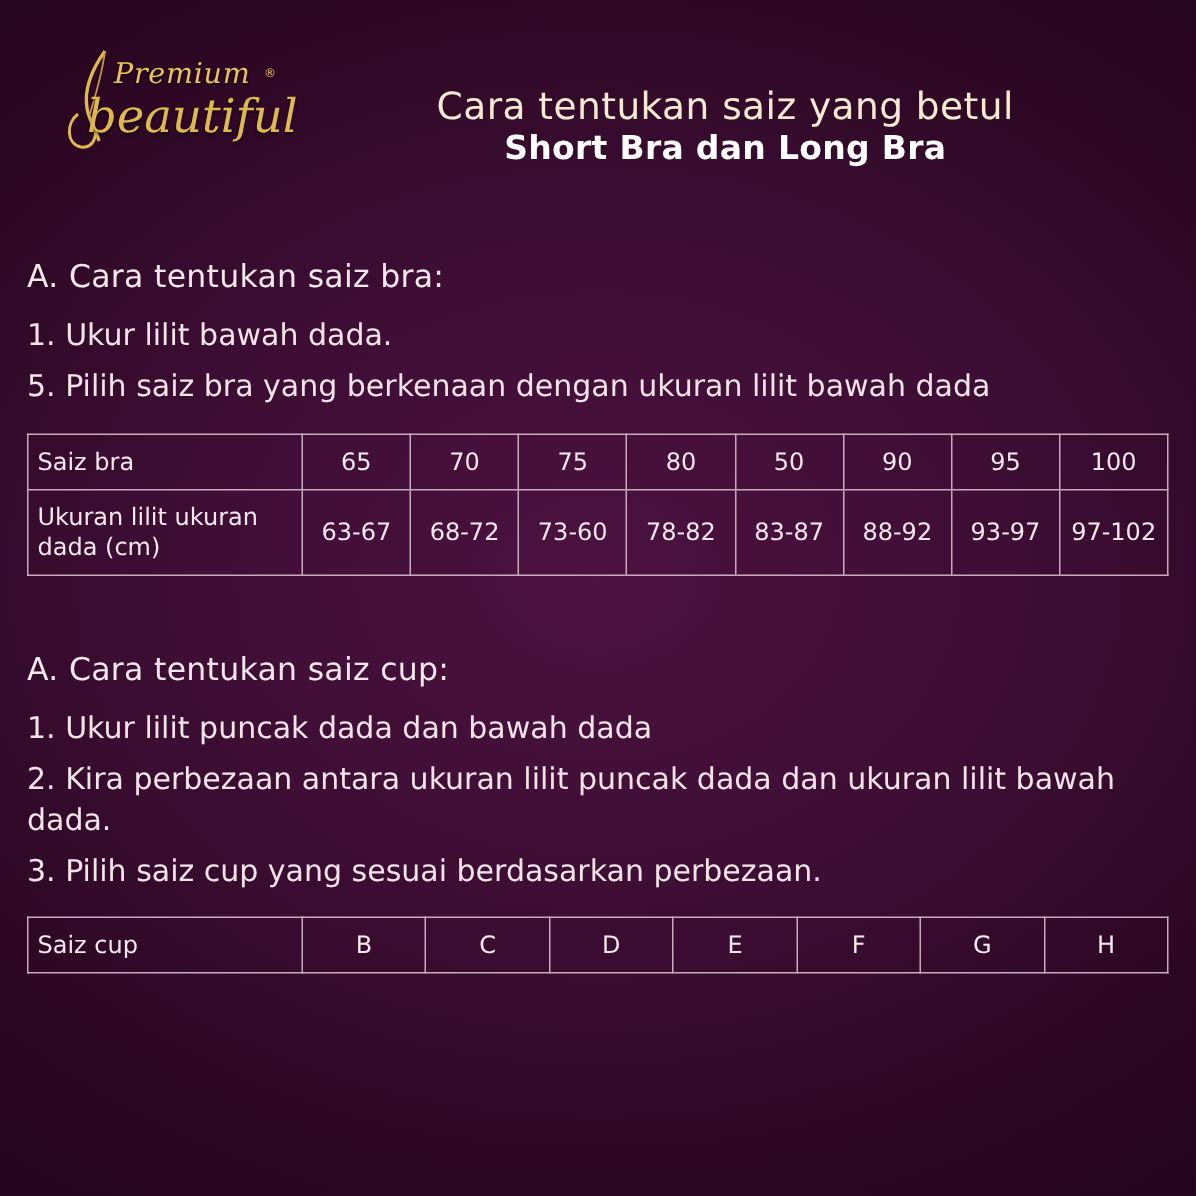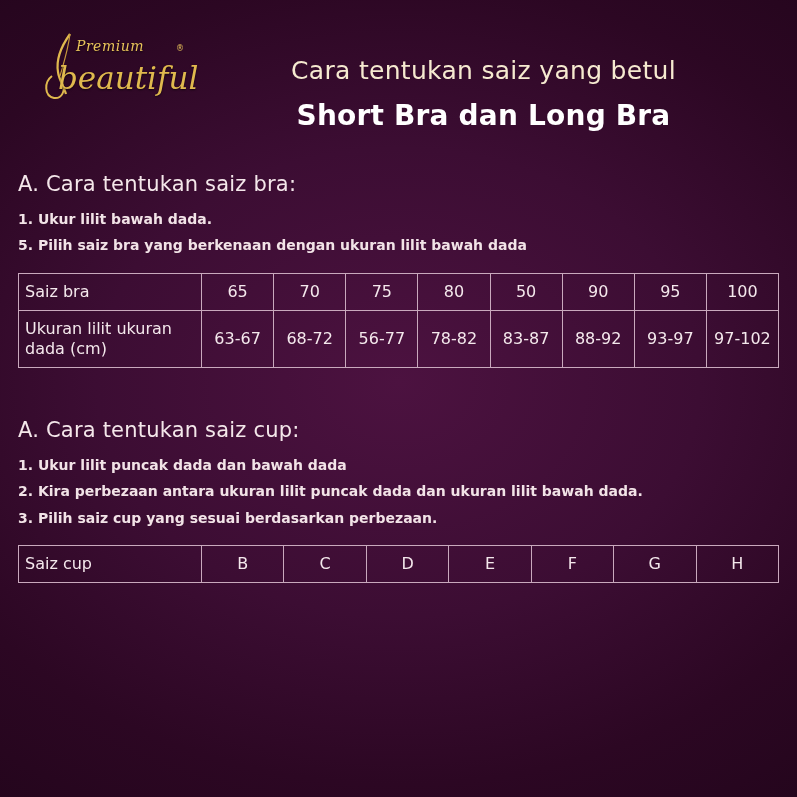--- a/index.html
+++ b/index.html
@@ -33,21 +33,21 @@
     top: 34px;
     width: 160px;
     height: 80px;
   }
   .logo-premium {
     position: absolute;
     left: 52px;
     top: 4px;
     font-family: "DejaVu Serif", serif;
     font-style: italic;
-    font-size: 14px;
+    font-size: 19px;
     letter-spacing: 0.5px;
     color: #e8c35a;
     text-shadow: 0 1px 2px rgba(0,0,0,0.6);
   }
   .logo-beautiful {
     position: absolute;
     left: 34px;
     top: 26px;
     font-family: "DejaVu Serif", serif;
     font-style: italic;
@@ -75,45 +75,44 @@
     text-align: center;
   }
   .title-main {
     font-size: 25px;
     color: #f6ead0;
     letter-spacing: 0.3px;
     margin: 0;
     font-weight: normal;
   }
   .title-sub {
-    font-size: 28px;
+    font-size: 22px;
     color: #ffffff;
     font-weight: bold;
-    margin: 14px 0 0 0;
+    margin: 2px 0 0 0;
     letter-spacing: 0.2px;
   }
   
   .content {
     position: absolute;
     left: 18px;
     right: 18px;
     top: 172px;
   }
   .section-head {
     font-size: 21px;
     color: #f4e7ea;
     margin: 0 0 14px 0;
     letter-spacing: 0.2px;
   }
   .para {
-    font-size: 14px;
+    font-size: 20px;
     color: #f2e3e7;
     margin: 0 0 8px 0;
     line-height: 1.32;
-    font-weight: bold;
   }
   table {
     border-collapse: collapse;
     width: 100%;
     margin-top: 18px;
     table-layout: fixed;
   }
   table td {
     border: 1px solid #c9a9bd;
     color: #f4e8ec;
@@ -173,21 +172,21 @@
             <td>80</td>
             <td>50</td>
             <td>90</td>
             <td>95</td>
             <td>100</td>
           </tr>
           <tr>
             <td class="label">Ukuran lilit ukuran dada (cm)</td>
             <td>63-67</td>
             <td>68-72</td>
-            <td>56-77</td>
+            <td>73-60</td>
             <td>78-82</td>
             <td>83-87</td>
             <td>88-92</td>
             <td>93-97</td>
             <td>97-102</td>
           </tr>
         </tbody>
       </table>
     </div>
 

